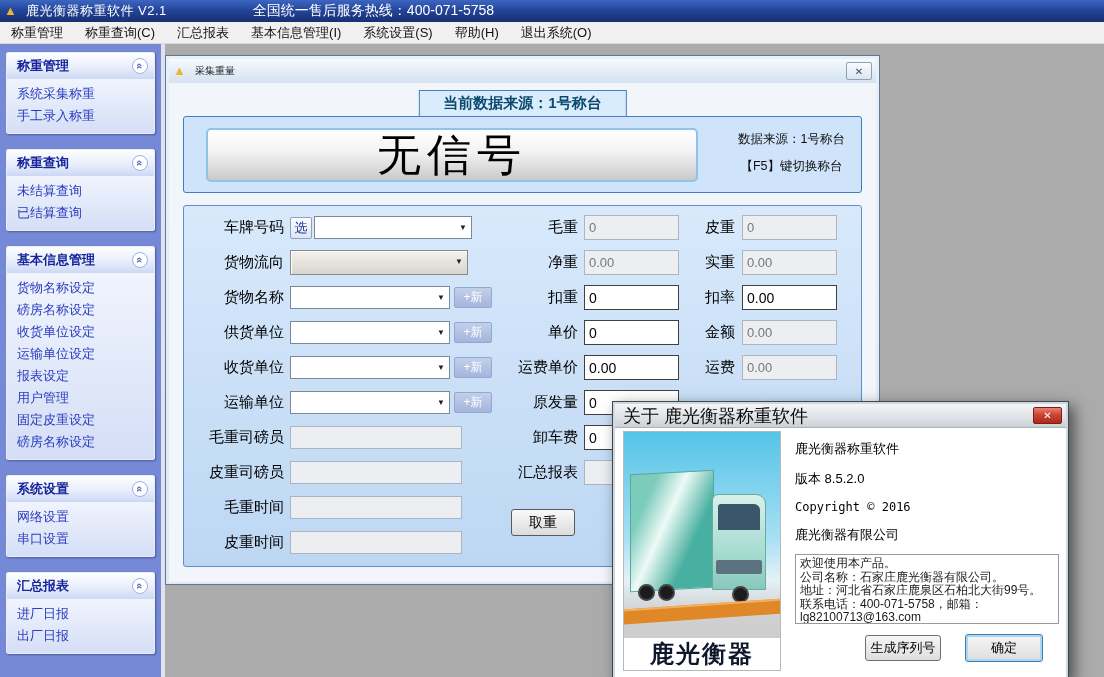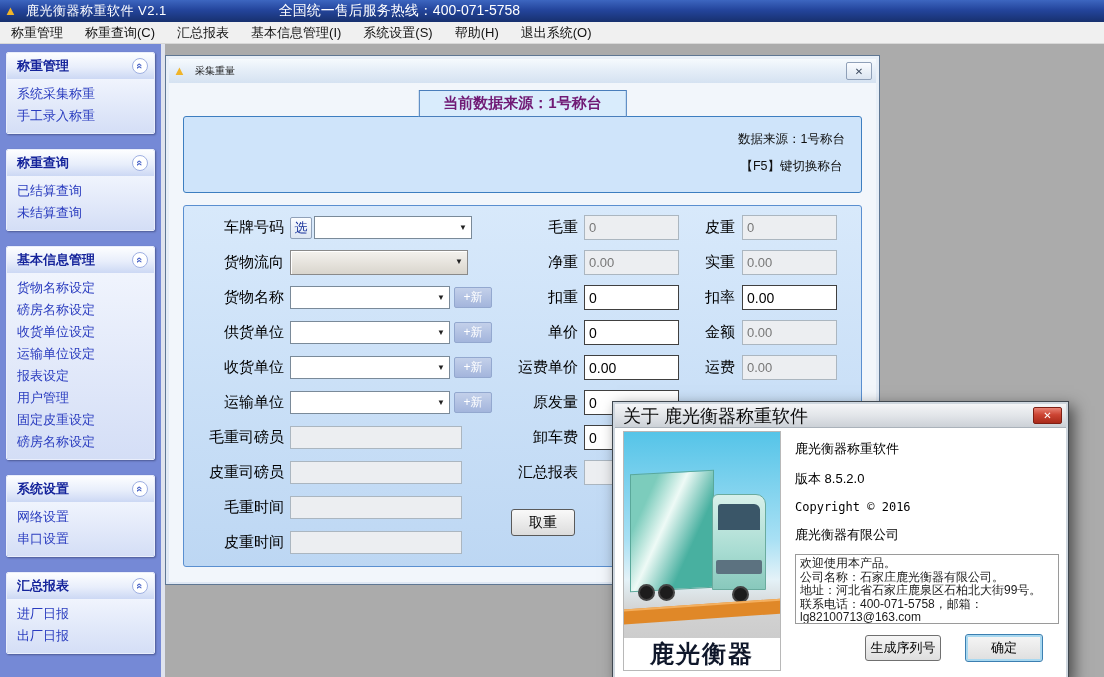--- a/index.html
+++ b/index.html
@@ -6,21 +6,21 @@
   html,body { width:1104px; height:677px; overflow:hidden;
     font-family:"Liberation Sans","DejaVu Sans",sans-serif; }
   .app { position:relative; width:1104px; height:677px; background:#ababab; }
 
   
   .titlebar { position:absolute; left:0; top:0; width:1104px; height:22px;
     background:linear-gradient(180deg,#3d66c0 0%,#24459c 45%,#17306e 100%);
     display:flex; align-items:center; color:#fff; font-size:13px; }
   .app-icon { width:16px; height:14px; margin:0 6px 0 4px; color:#f0b429; font-size:13px; line-height:14px; }
   .tb-title { letter-spacing:.5px; }
-  .tb-hotline { margin-left:112px; font-size:14px; }
+  .tb-hotline { margin-left:86px; font-size:14px; }
 
   
   .menubar { position:absolute; left:0; top:22px; width:1104px; height:22px;
     background:#f0f0f0; border-bottom:1px solid #d8d8d8; display:flex; align-items:center; font-size:13px; color:#111; }
   .menu-item { padding:2px 11px; cursor:default; }
 
   
   .content { position:absolute; left:0; top:44px; width:1104px; height:633px; }
 
   
@@ -45,21 +45,21 @@
     background:linear-gradient(180deg,#e9f0f8,#dfe8f4); border:1px solid #5f7793; padding:3px; }
   .cwin-tb { height:24px; display:flex; align-items:center;
     background:linear-gradient(180deg,#f6fafd 0%,#e4edf7 50%,#d5e2f1 100%); }
   .cwin-title { font-size:10px; color:#1a1a1a; }
   .cwin-close { margin-left:auto; margin-right:4px; width:26px; height:18px; border:1px solid #8fa0b8; border-radius:2px;
     background:linear-gradient(180deg,#fafcff,#dbe5f1); color:#3c4a60; font-size:10px; font-weight:bold;
     display:flex; align-items:center; justify-content:center; cursor:pointer; }
   .cwin-body { position:relative; height:499px; background:#f2f6fb; }
 
   .banner { position:absolute; left:50%; transform:translateX(-50%); top:7px; z-index:5;
-    background:#d9ecfc; border:1px solid #4a7ebb; padding:3px 24px; font-size:15px; font-weight:bold; color:#701a75; white-space:nowrap; }
+    background:#d9ecfc; border:1px solid #4a7ebb; padding:3px 24px; font-size:15px; font-weight:bold; color:#0c4a6e; white-space:nowrap; }
 
   .display-panel { position:absolute; left:14px; top:33px; width:679px; height:77px;
     background:#cfe4fa; border:1px solid #3d7ec0; border-radius:3px; }
   .nosignal { position:absolute; left:22px; top:11px; width:492px; height:54px;
     background:linear-gradient(180deg,#ffffff 0%,#f2f2f2 45%,#c9c9c9 100%);
     border:2px solid #8fc3e8; border-radius:5px; display:flex; align-items:center; justify-content:center;
     font-family:"Liberation Serif","DejaVu Serif",serif; font-size:44px; color:#000; letter-spacing:6px; }
   .src-lines { position:absolute; left:540px; top:9px; width:135px; font-size:12.5px; color:#101010; line-height:27px; text-align:center; }
 
   .form-panel { position:absolute; left:14px; top:122px; width:679px; height:362px;
@@ -166,22 +166,22 @@
       </div>
 
       <div class="panel">
         <div class="panel-head">
           <span class="ph-title">称重查询</span>
           <span class="chev">
               <b>«</b>
             </span>
         </div>
         <div class="panel-items">
+          <div class="p-item">未结算查询</div>
           <div class="p-item">已结算查询</div>
-          <div class="p-item">未结算查询</div>
         </div>
       </div>
 
       <div class="panel">
         <div class="panel-head">
           <span class="ph-title">基本信息管理</span>
           <span class="chev">
               <b>«</b>
             </span>
         </div>
@@ -231,20 +231,21 @@
         <div class="cwin-tb">
           <span class="app-icon">▲</span>
           <span class="cwin-title">采集重量</span>
           <span class="cwin-close">✕</span>
         </div>
         <div class="cwin-body">
 
           <div class="banner">当前数据来源：1号称台</div>
 
           <div class="display-panel">
+            <div class="nosignal">无信号</div>
             <div class="src-lines">
               <div>数据来源：1号称台</div>
               <div>【F5】键切换称台</div>
             </div>
           </div>
 
           <div class="form-panel">
 
             <div class="col-left">
               <div class="frow">

